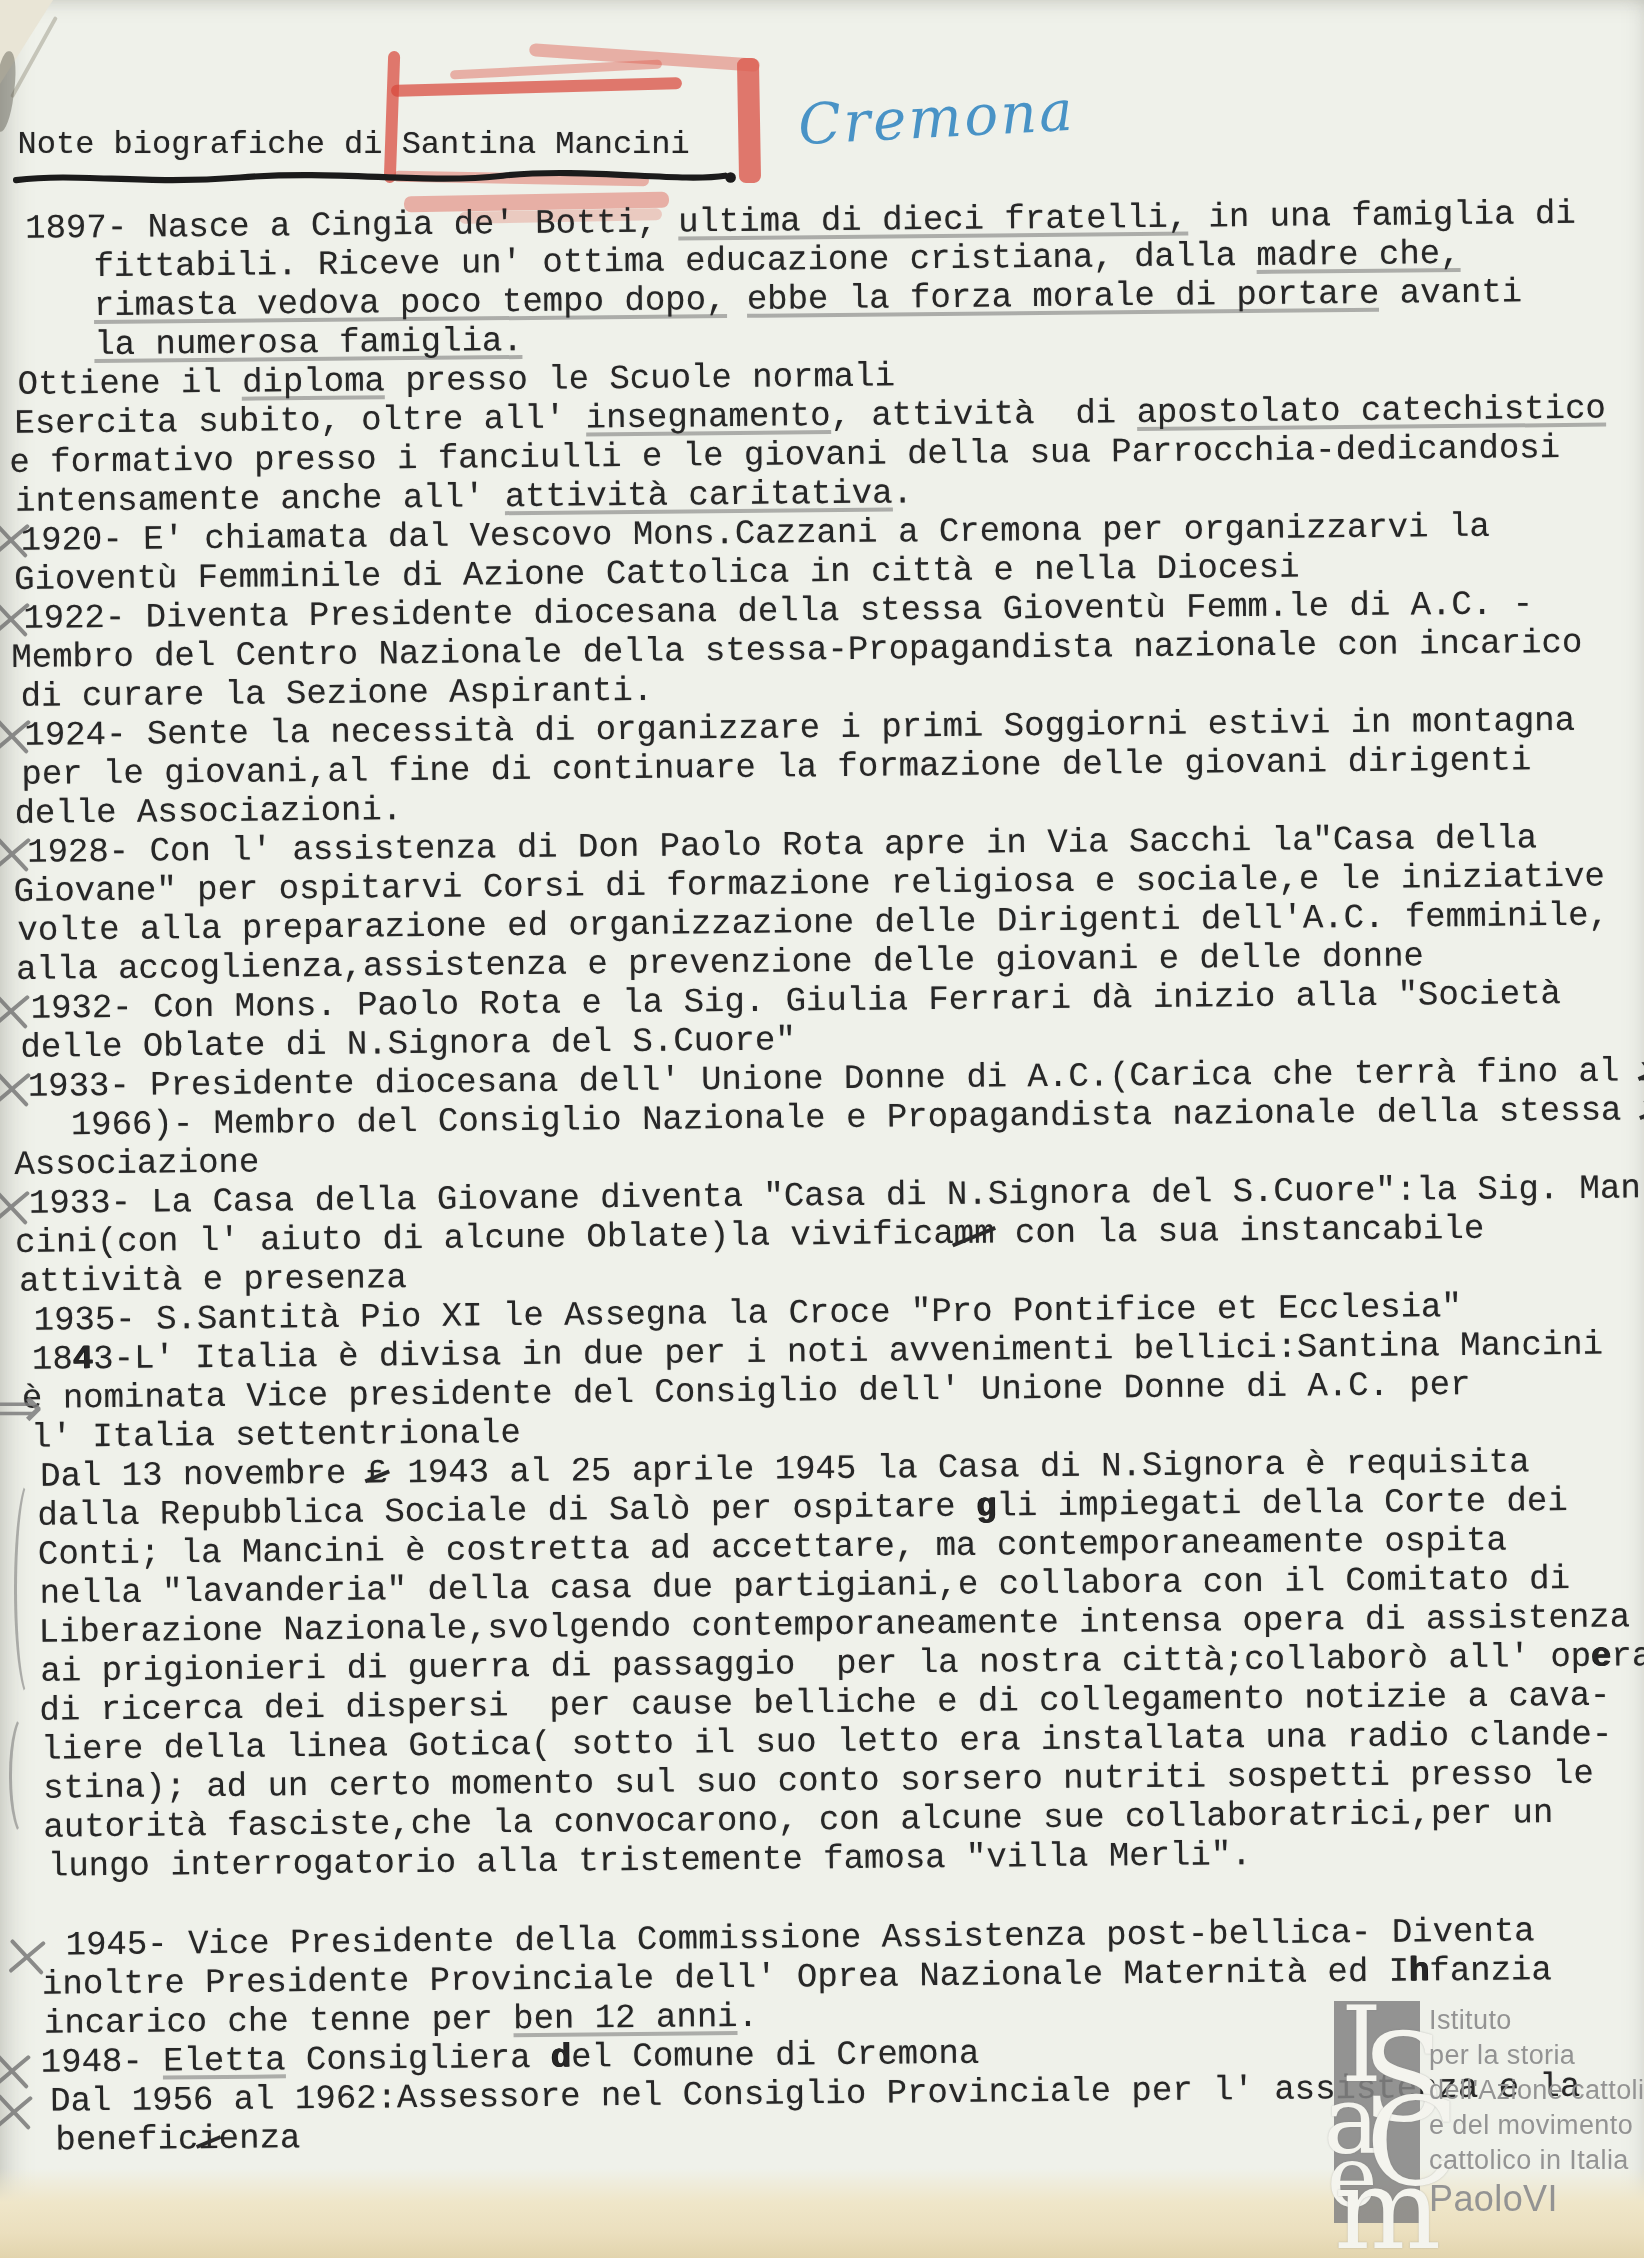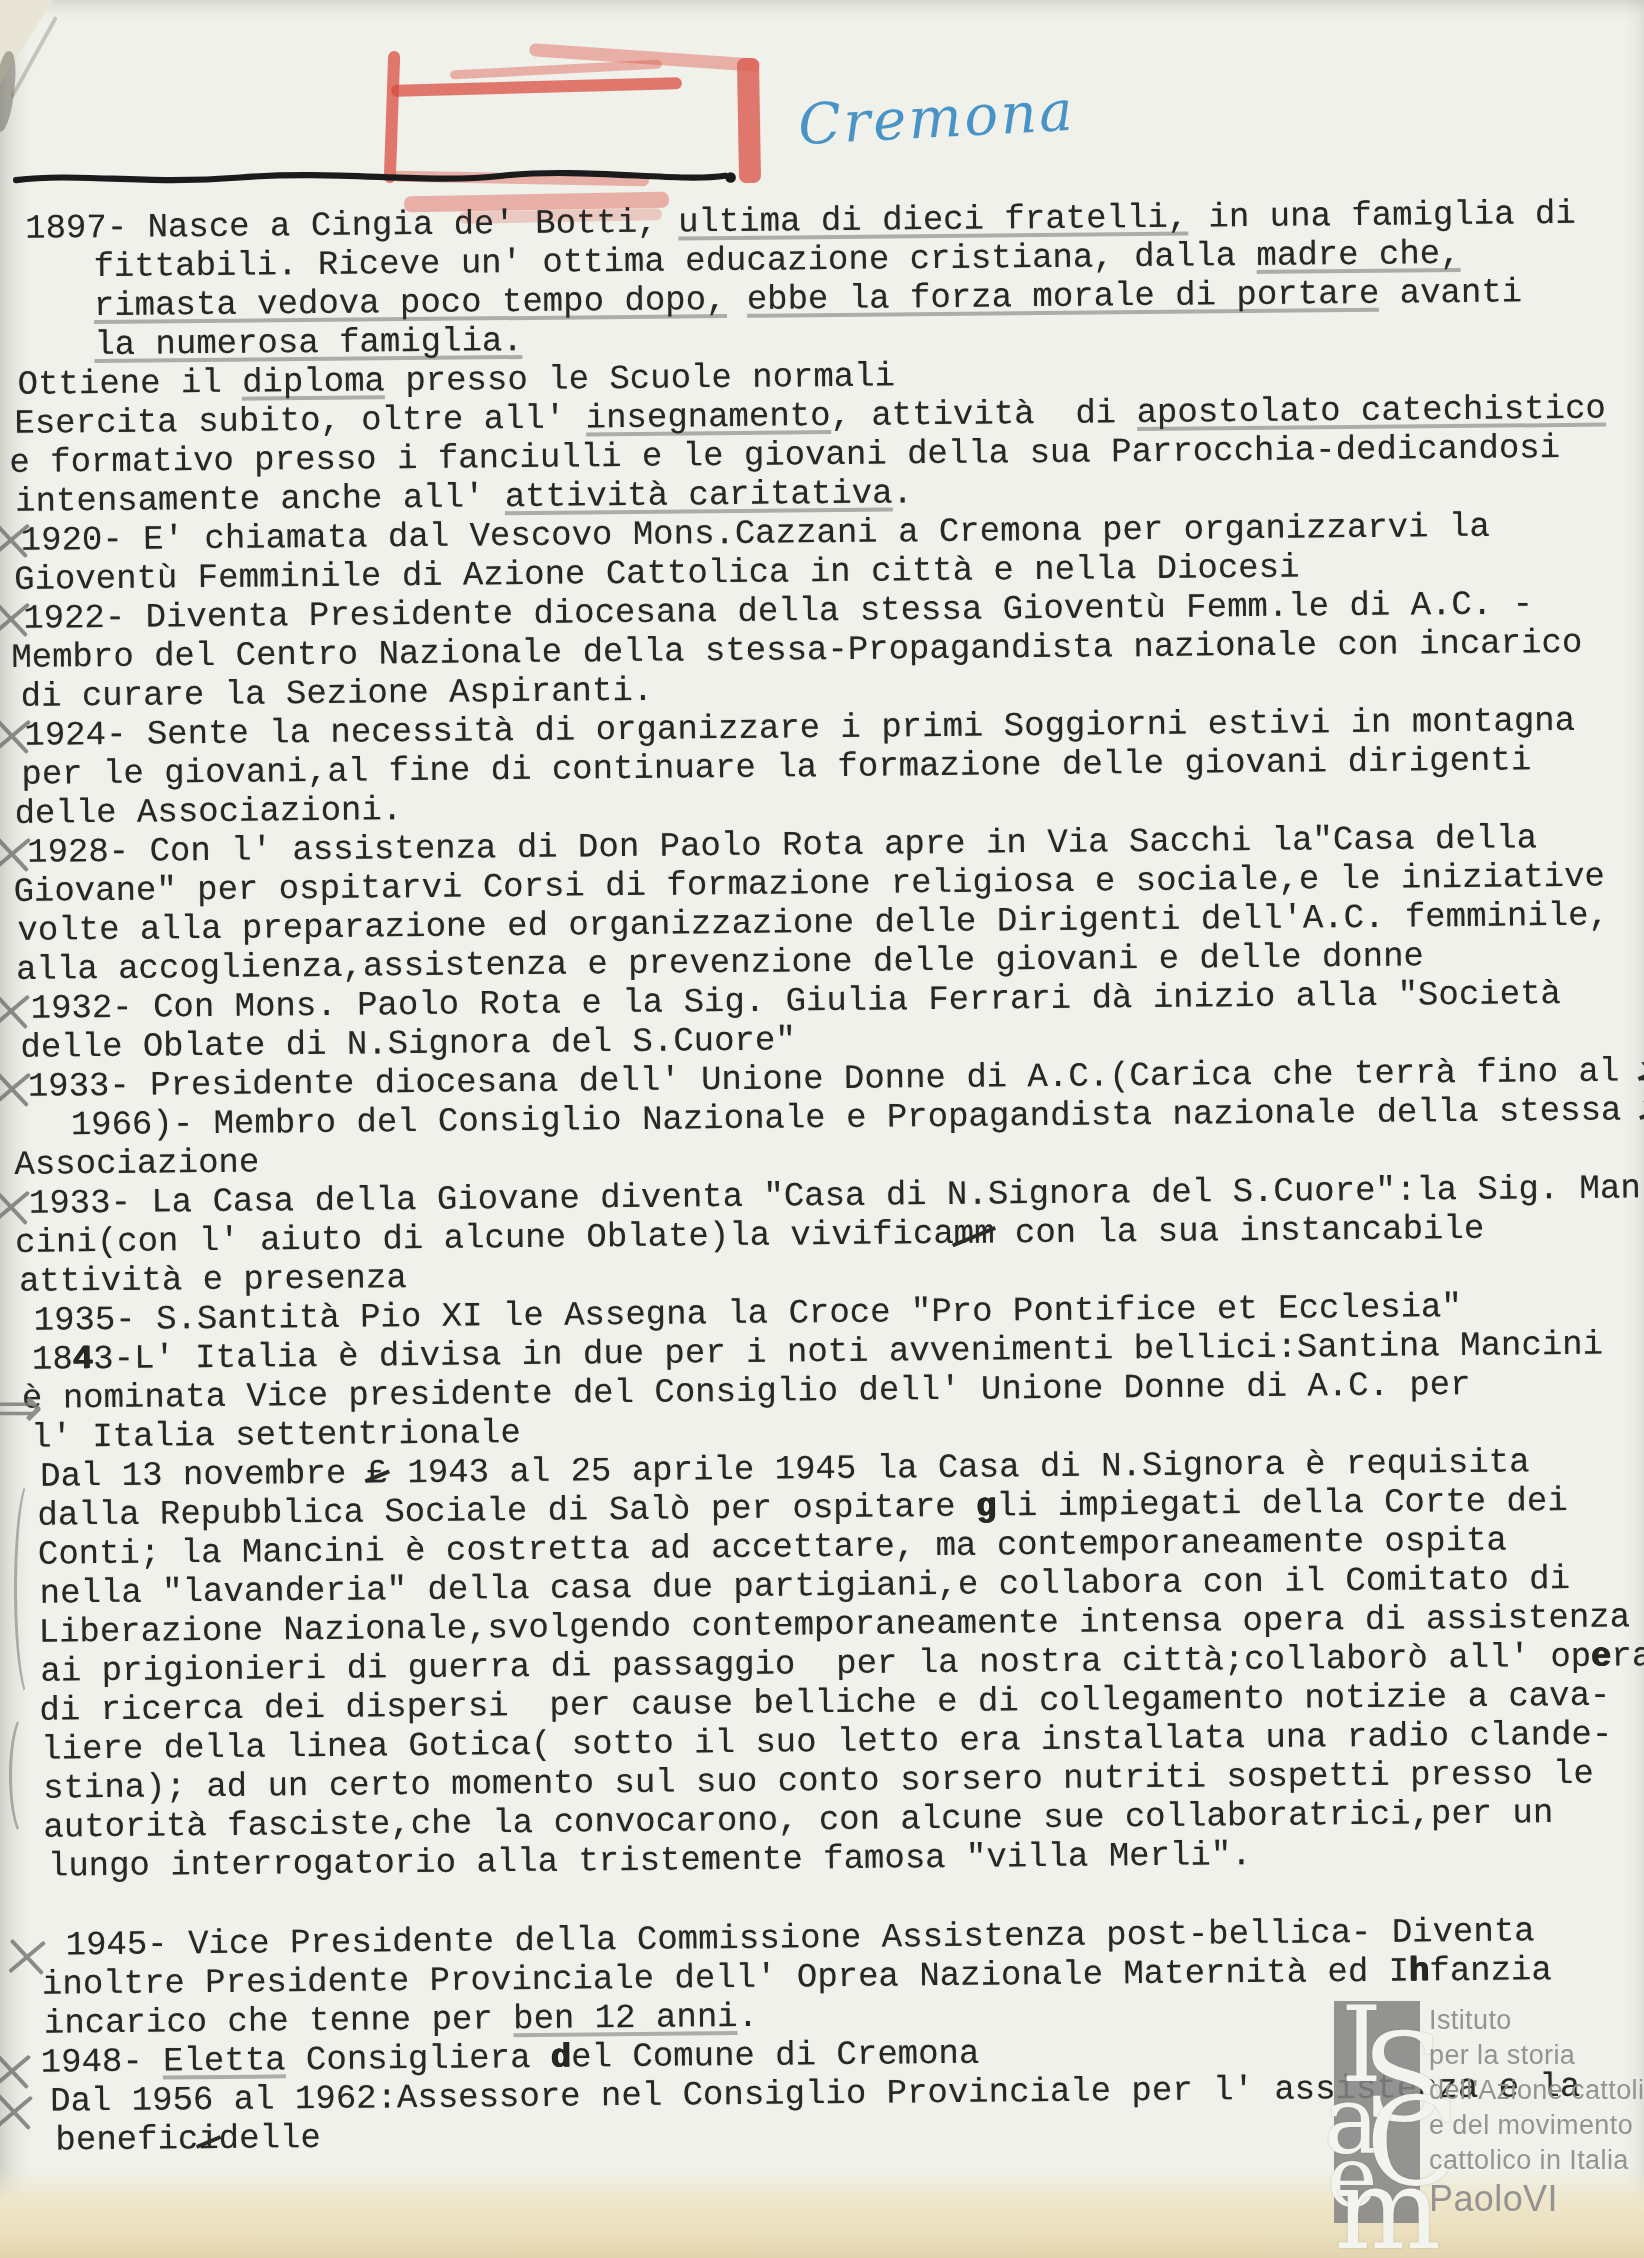--- a/index.html
+++ b/index.html
@@ -81,20 +81,21 @@
 
   <div class="red" style="left:386px;top:51px;width:11.5px;height:132px;transform:rotate(2deg);"></div>
   <div class="red" style="left:738px;top:58px;width:22px;height:125px;transform:rotate(-1deg);"></div>
   <div class="red" style="left:391px;top:81px;width:291px;height:12.4px;transform:rotate(-1.5deg);"></div>
   <div class="red soft" style="left:529px;top:51px;width:231px;height:13.2px;transform:rotate(4deg);"></div>
   <div class="red soft" style="left:450px;top:65px;width:212px;height:8.8px;transform:rotate(-3deg);"></div>
   <div class="red soft" style="left:393px;top:173px;width:256px;height:10.6px;transform:rotate(1deg);"></div>
   <div class="red soft" style="left:404px;top:194px;width:265px;height:16px;transform:rotate(-1deg);"></div>
   <div class="red soft" style="left:459px;top:210px;width:203px;height:11.5px;opacity:.6;transform:rotate(-1deg);"></div>
 
+  <div class="title"><span>Note biografiche di </span><span>Santina Mancini</span></div>
   <svg class="title-underline" width="741" height="26.5" viewBox="0 0 840 30">
     <path d="M8 16 C80 7,150 22,262 13 S470 21,560 11 S760 19,812 11" stroke="#1b1b1b" stroke-width="7" fill="none" stroke-linecap="round"></path>
     <circle cx="818" cy="13" r="6" fill="#1b1b1b"></circle>
   </svg>
 
   <div class="cremona">Cremona</div>
 
   <div class="body-lines" id="body-lines">
       <div class="line" style="margin-left: 25px;"><span>1897- Nasce a Cingia de' Botti, </span><span class="pu">ultima di dieci fratelli,</span><span> in una famiglia di</span></div>
       <div class="line" style="margin-left: 93px;"><span>fittabili. Riceve un' ottima educazione cristiana, dalla </span><span class="pu">madre che,</span></div>
@@ -137,21 +138,21 @@
       <div class="line" style="margin-left: 25px;"><span>di ricerca dei dispersi  per cause belliche e di collegamento notizie a cava-</span></div>
       <div class="line" style="margin-left: 26.5px;"><span>liere della linea Gotica( sotto il suo letto era installata una radio clande-</span></div>
       <div class="line" style="margin-left: 28px;"><span>stina); ad un certo momento sul suo conto sorsero nutriti sospetti presso le</span></div>
       <div class="line" style="margin-left: 28px;"><span>autorità fasciste,che la convocarono, con alcune sue collaboratrici,per un</span></div>
       <div class="line" style="margin-left: 32px;"><span>lungo interrogatorio alla tristemente famosa "villa Merli".</span></div>
       <div class="line" style="margin-left: 49px; margin-top: 40px;"><span>1945- Vice Presidente della Commissione Assistenza post-bellica- Diventa</span></div>
       <div class="line" style="margin-left: 25px;"><span>inoltre Presidente Provinciale dell' Oprea Nazionale Maternità ed I</span><span class="ot">h</span><span>fanzia</span></div>
       <div class="line" style="margin-left: 26.5px;"><span>incarico che tenne per </span><span class="pu">ben 12 anni</span><span>.</span></div>
       <div class="line" style="margin-left: 23px;"><span>1948- </span><span class="pu">Eletta</span><span> Consigliera </span><span class="ot">d</span><span>el Comune di Cremona</span></div>
       <div class="line" style="margin-left: 32px;"><span>Dal 1956 al 1962:Assessore nel Consiglio Provinciale per l' assistenza e la</span></div>
-      <div class="line" style="margin-left: 37px;"><span>benefic</span><span class="st">i</span><span>delle</span></div>
+      <div class="line" style="margin-left: 37px;"><span>benefic</span><span class="st">i</span><span>enza</span></div>
     </div>
 
   <div id="margin-marks">
       <div class="xmark" style="left: -10.6px; top: 519px;">
         <i></i>
         <i></i>
       </div>
       <div class="xmark" style="left: -10.6px; top: 598px;">
         <i></i>
         <i></i>

